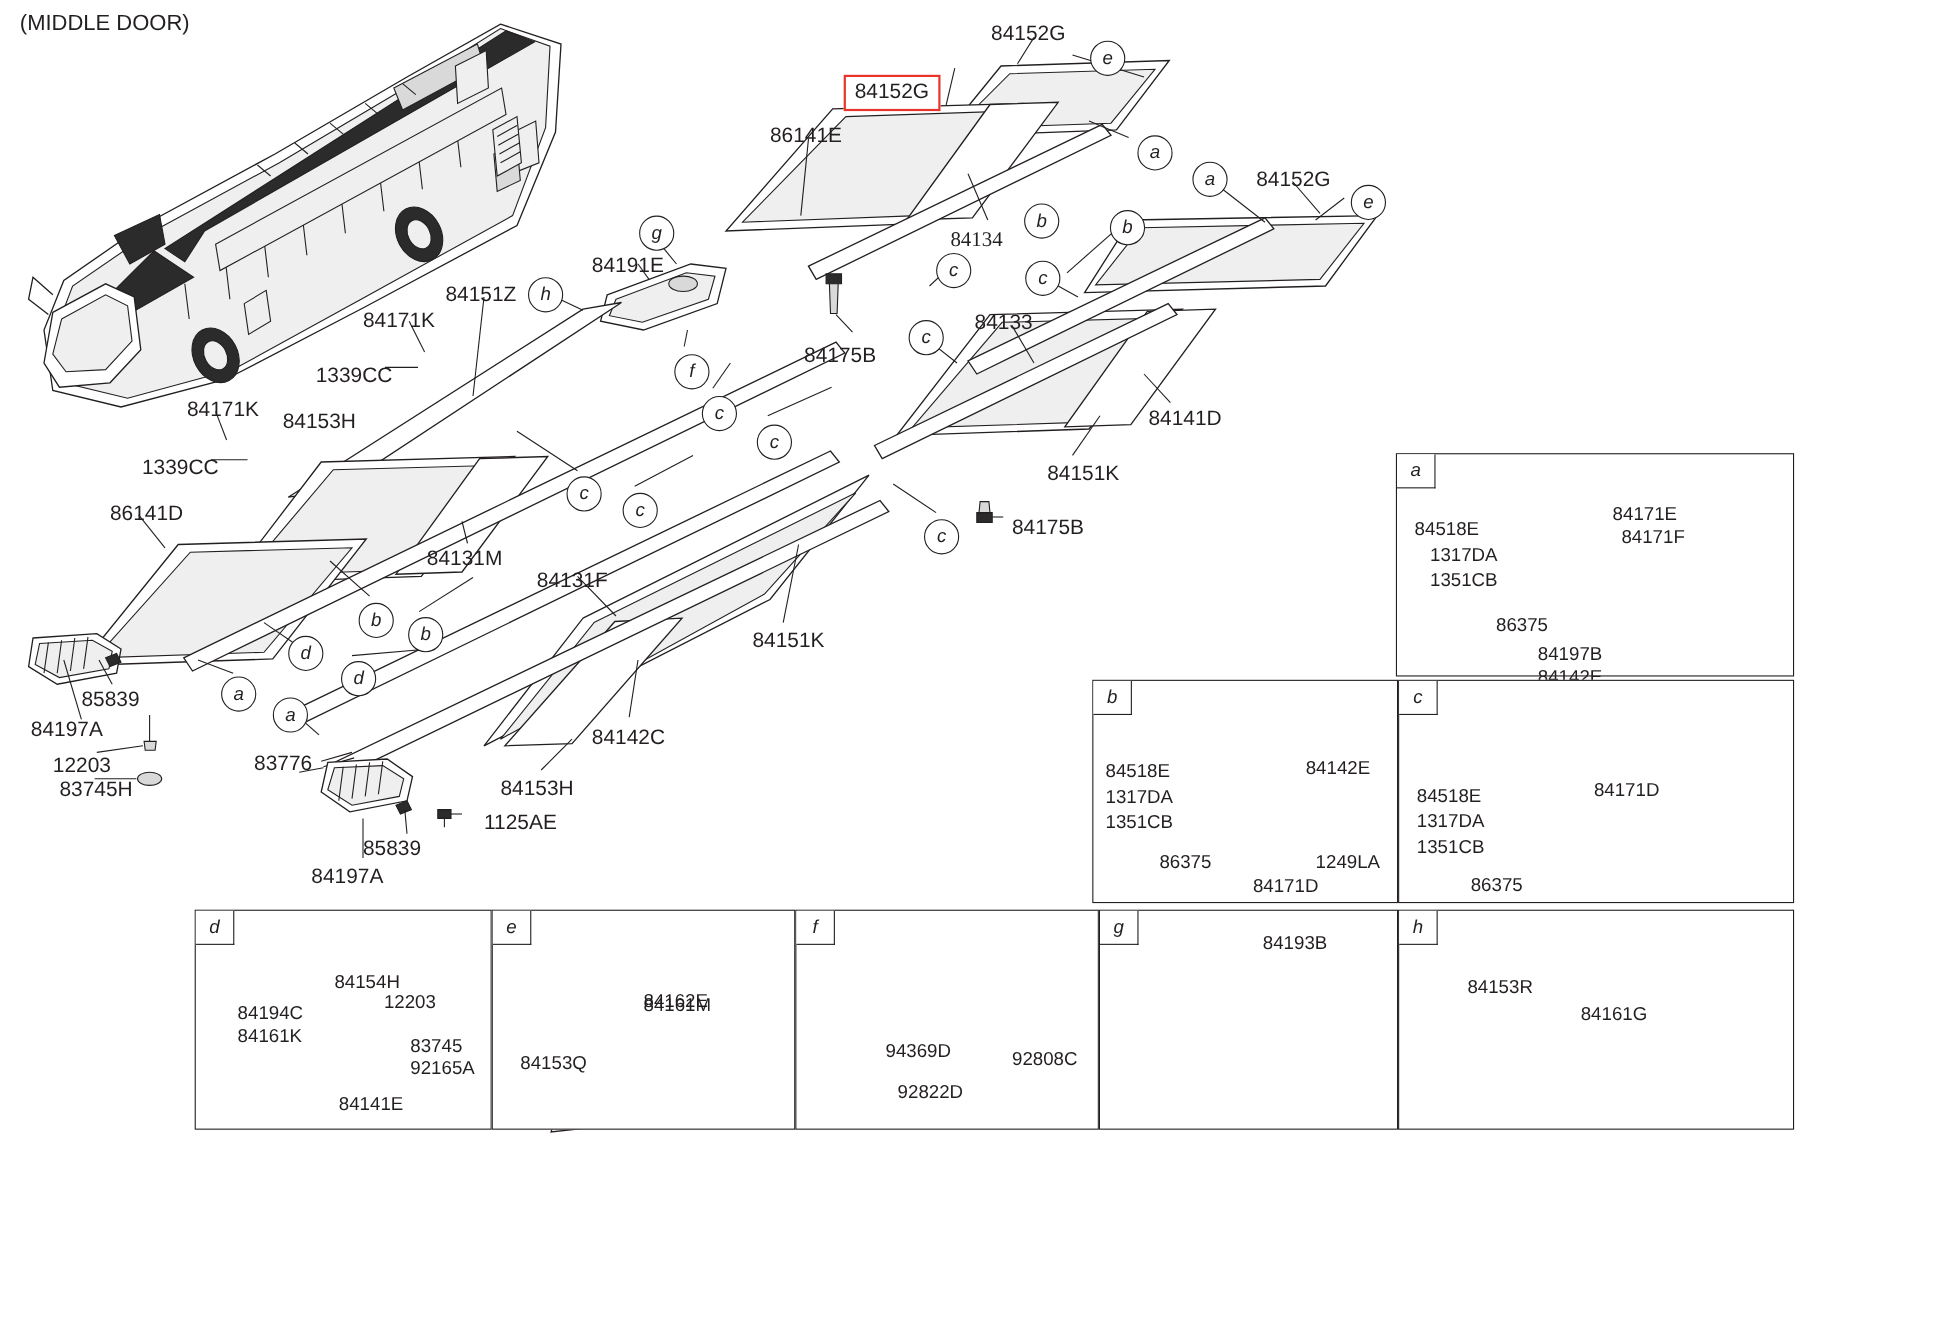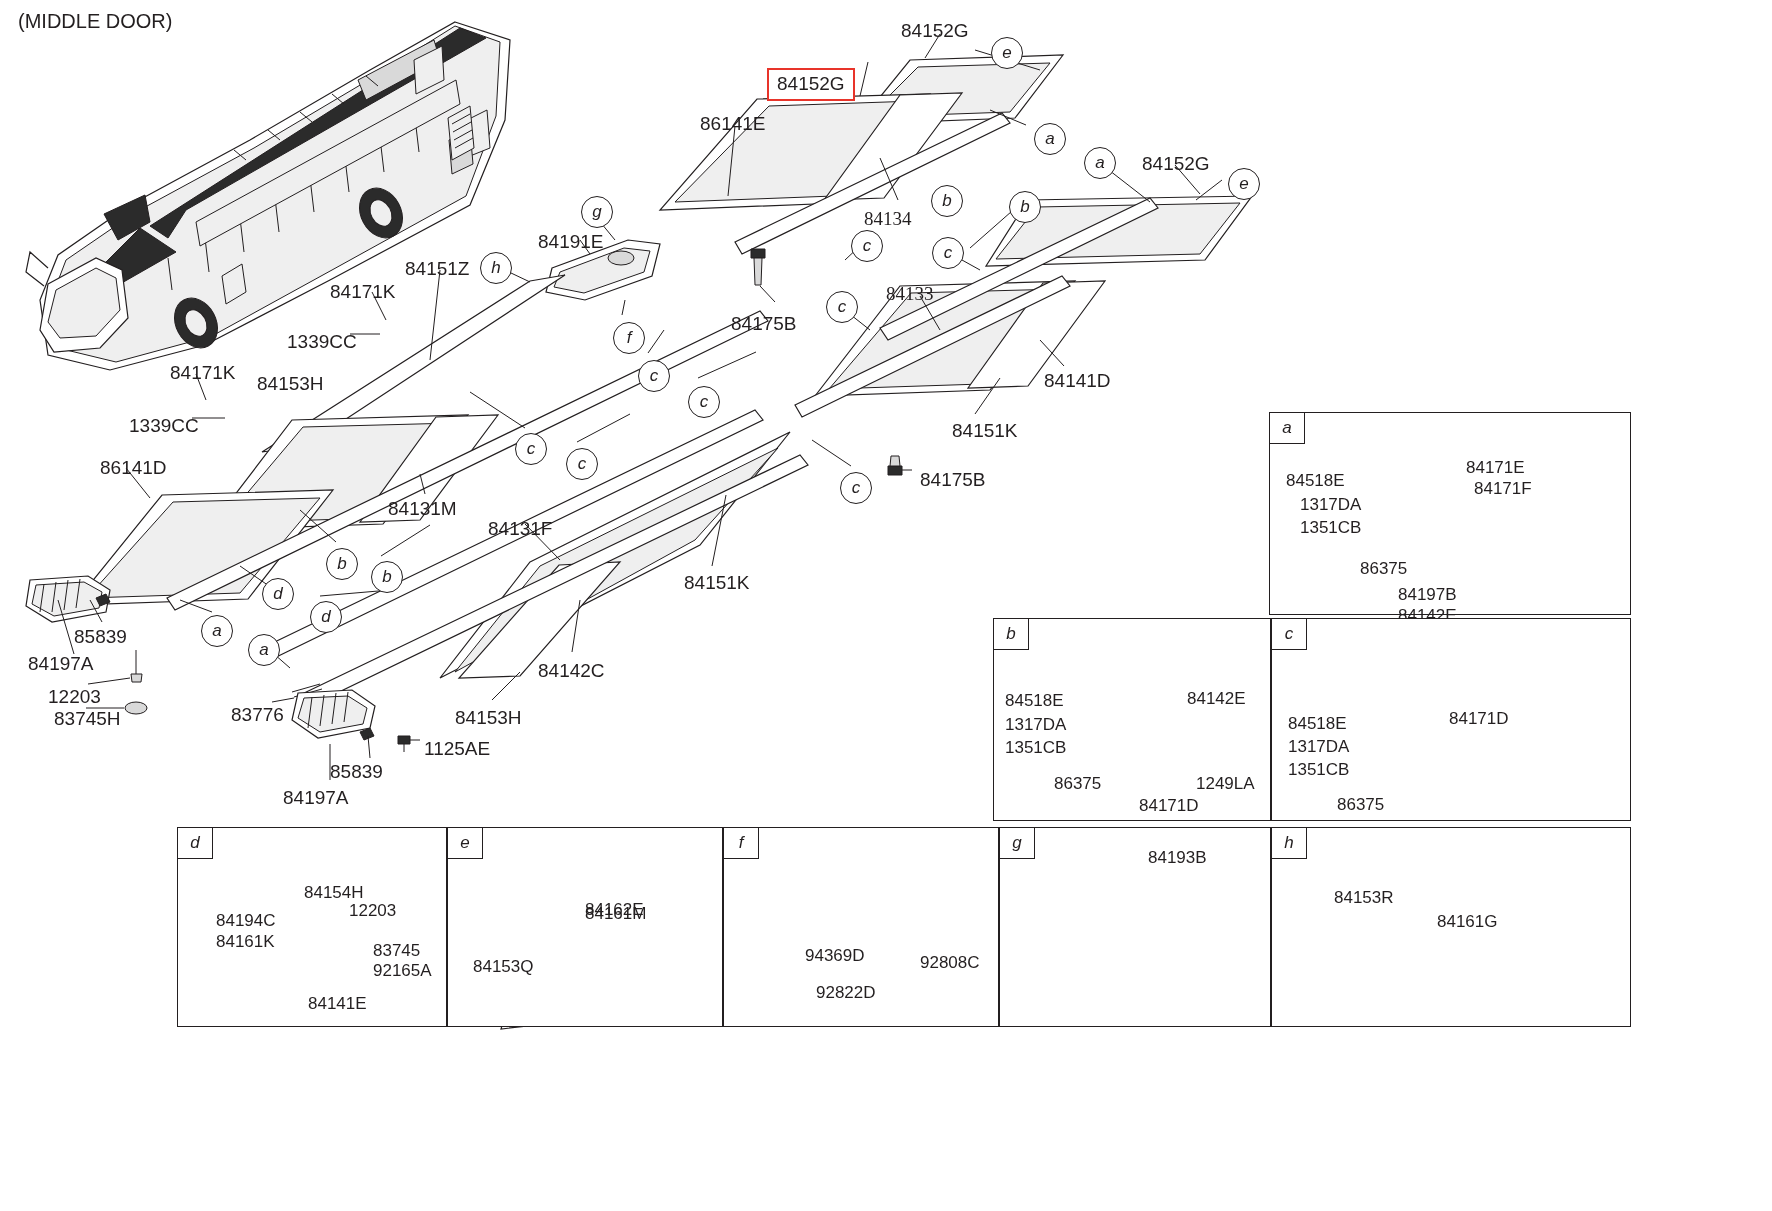--- a/index.html
+++ b/index.html
@@ -364,21 +364,21 @@
     </g>
 
   </svg>
 
   <div class="hl" style="left:767px; top:68px;">84152G</div>
 
   <div class="lbl" style="left:901px; top:20px;">84152G</div>
   <div class="lbl" style="left:700px; top:113px;">86141E</div>
   <div class="lbl" style="left:864px; top:208px;font-family:Liberation Serif, serif;">84134</div>
   <div class="lbl" style="left:1142px; top:153px;">84152G</div>
-  <div class="lbl" style="left:886px; top:283px;font-family:Liberation Serif, serif;">84133</div>
+  <div class="lbl" style="left:886px; top:283px;">84133</div>
   <div class="lbl" style="left:1044px; top:370px;">84141D</div>
   <div class="lbl" style="left:952px; top:420px;">84151K</div>
   <div class="lbl" style="left:731px; top:313px;">84175B</div>
   <div class="lbl" style="left:920px; top:469px;">84175B</div>
   <div class="lbl" style="left:538px; top:231px;">84191E</div>
   <div class="lbl" style="left:405px; top:258px;">84151Z</div>
   <div class="lbl" style="left:330px; top:281px;">84171K</div>
   <div class="lbl" style="left:287px; top:331px;">1339CC</div>
   <div class="lbl" style="left:170px; top:362px;">84171K</div>
   <div class="lbl" style="left:129px; top:415px;">1339CC</div>
@@ -386,22 +386,22 @@
   <div class="lbl" style="left:100px; top:457px;">86141D</div>
   <div class="lbl" style="left:388px; top:498px;">84131M</div>
   <div class="lbl" style="left:488px; top:518px;">84131F</div>
   <div class="lbl" style="left:684px; top:572px;">84151K</div>
   <div class="lbl" style="left:538px; top:660px;">84142C</div>
   <div class="lbl" style="left:455px; top:707px;">84153H</div>
   <div class="lbl" style="left:74px; top:626px;">85839</div>
   <div class="lbl" style="left:28px; top:653px;">84197A</div>
   <div class="lbl" style="left:48px; top:686px;">12203</div>
   <div class="lbl" style="left:31px; top:708px;margin-left:23px;">83745H</div>
-  <div class="lbl" style="left:231px; top:704px;text-align:right;">83776</div>
-  <div class="lbl" style="left:424px; top:738px;">1125AE</div>
+  <div class="lbl" style="left:231px; top:684px;text-align:right;">83776</div>
+  <div class="lbl" style="left:440px; top:738px;">1125AE</div>
   <div class="lbl" style="left:330px; top:761px;">85839</div>
   <div class="lbl" style="left:283px; top:787px;">84197A</div>
 
   <div class="bubble" style="left:991px; top:37px;">e</div>
   <div class="bubble" style="left:1034px; top:123px;">a</div>
   <div class="bubble" style="left:931px; top:185px;">b</div>
   <div class="bubble" style="left:1084px; top:147px;">a</div>
   <div class="bubble" style="left:1228px; top:168px;">e</div>
   <div class="bubble" style="left:1009px; top:191px;">b</div>
   <div class="bubble" style="left:851px; top:230px;">c</div>

